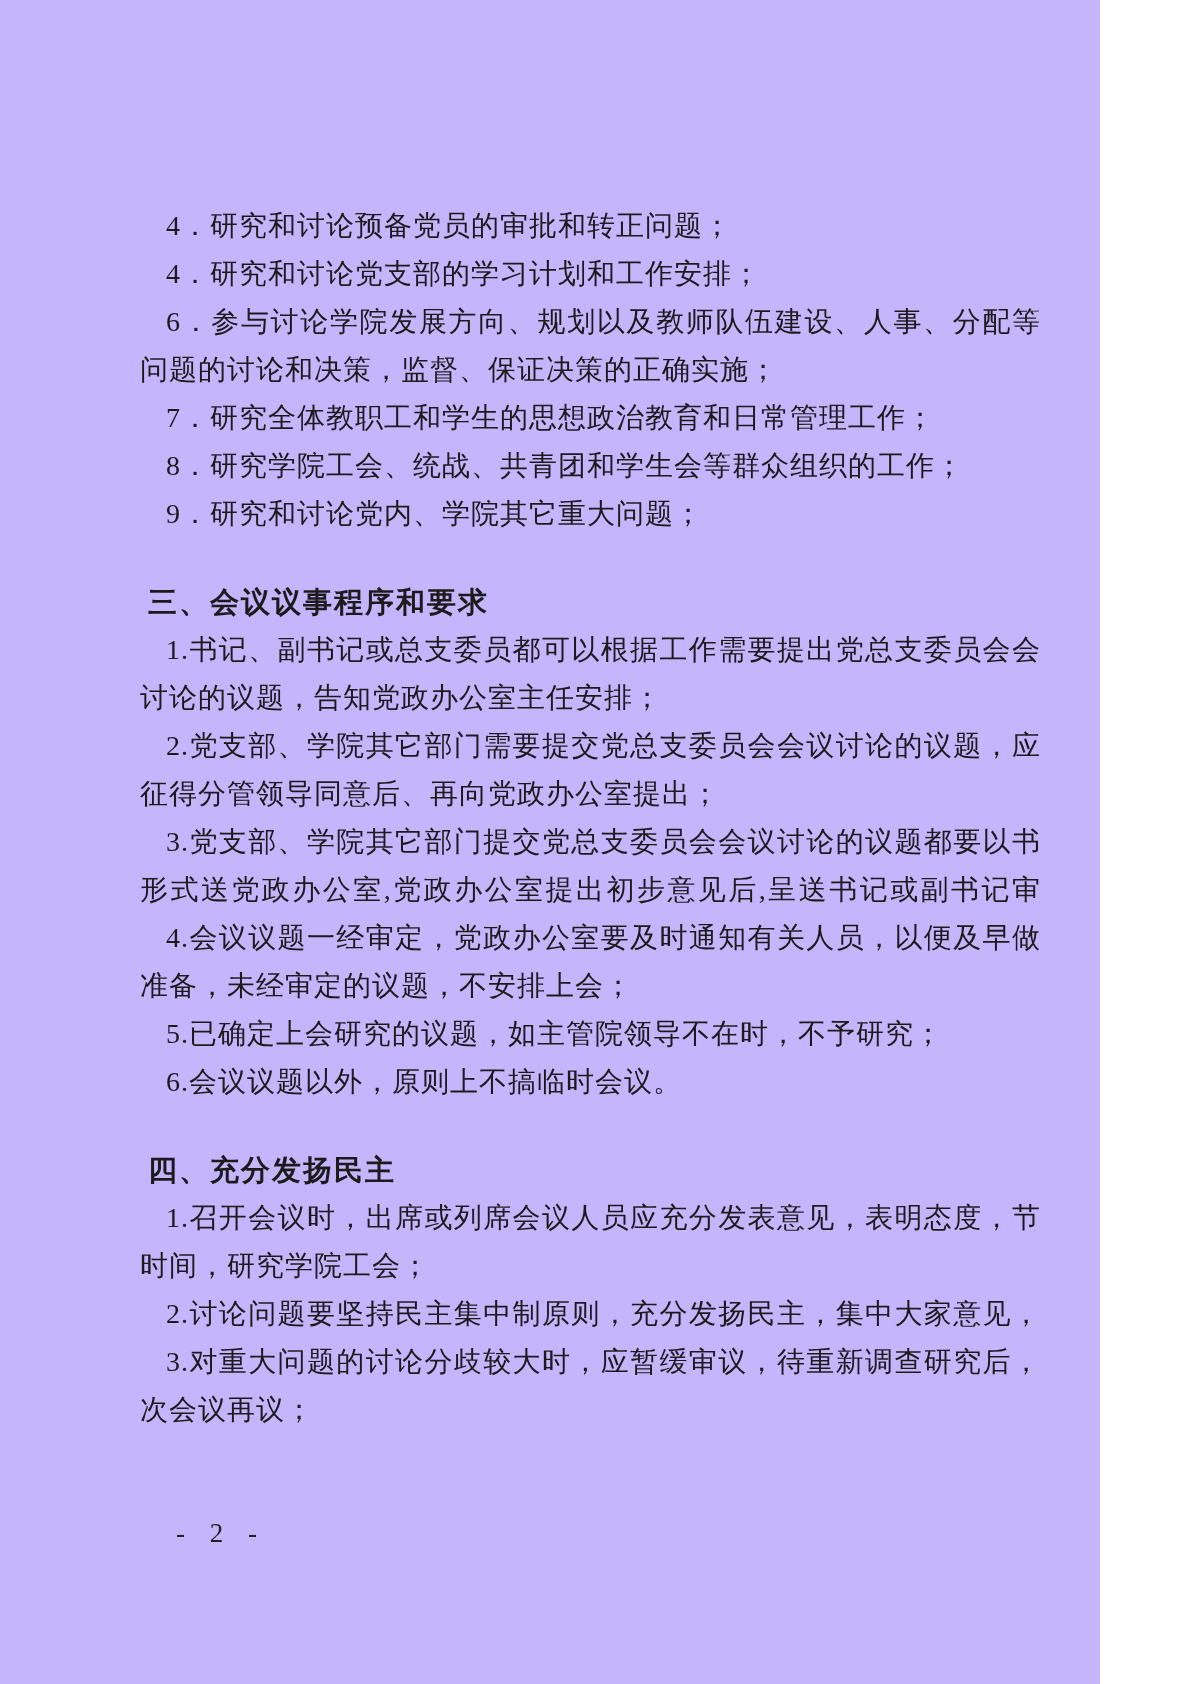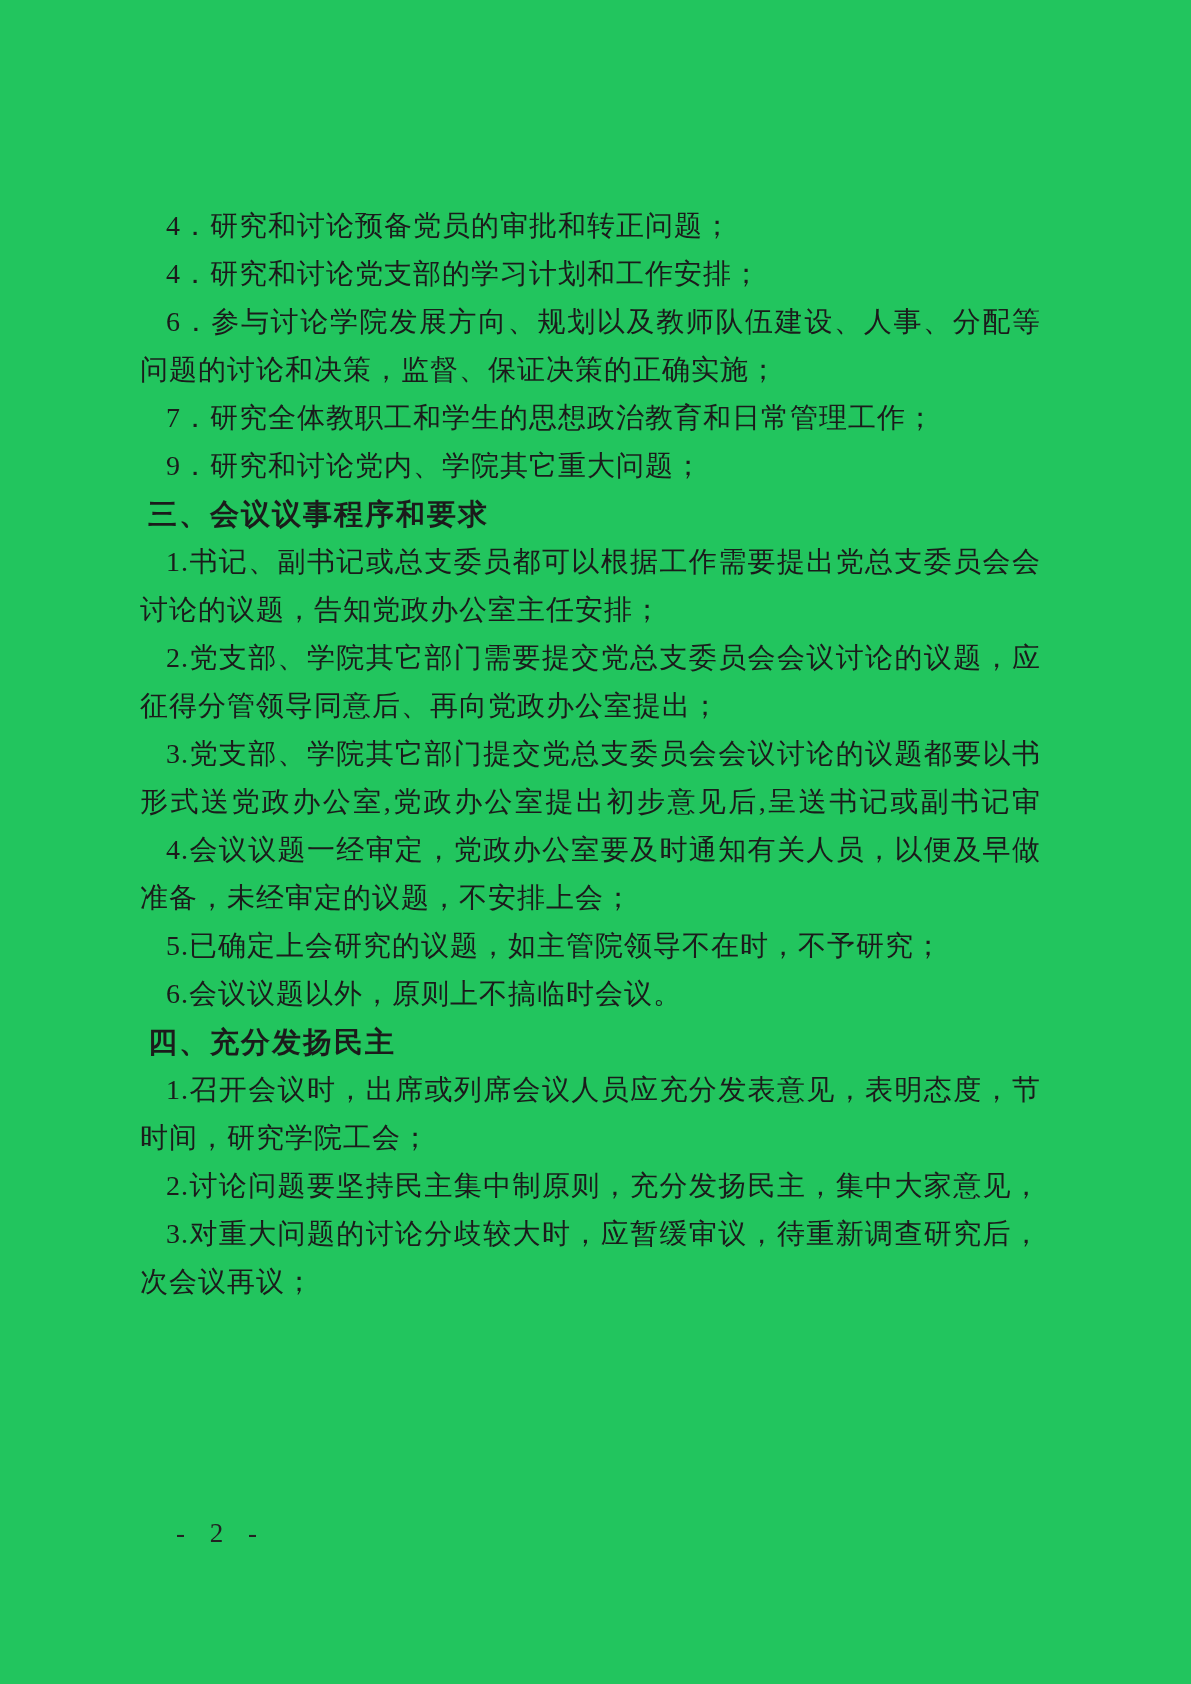--- a/index.html
+++ b/index.html
@@ -11,23 +11,23 @@
     width: 1191px;
     height: 1684px;
     position: relative;
     font-family: "Liberation Serif", "DejaVu Serif", serif;
     color: #1b1b1b;
     overflow: hidden;
   }
   .page {
     position: absolute;
     left: 0; top: 0;
-    width: 1191px;
+    width: 1100px;
     height: 1684px;
-    background: #22c55e;
+    background: #c4b5fd;
   }
   .content {
     position: absolute;
     left: 140px;
     top: 202px;
     width: 901px;
   }
   .line {
     height: 48px;
     line-height: 48px;
@@ -43,20 +43,21 @@
   }
   .line.indent {
     text-indent: 26px;
   }
   .line.heading {
     font-weight: bold;
     text-indent: 8px;
     font-family: "Liberation Sans", "DejaVu Sans", sans-serif;
     font-size: 29px;
     letter-spacing: 2px;
+    margin-top: 40px;
   }
   .page-number {
     position: absolute;
     left: 176px;
     top: 1518px;
     font-size: 27px;
     letter-spacing: 9px;
     font-family: "Liberation Serif", "DejaVu Serif", serif;
     color: #222;
   }
@@ -64,20 +65,21 @@
 </head>
 <body>
 
 <div class="page">
   <div class="content">
     <div class="line indent">4．研究和讨论预备党员的审批和转正问题；</div>
     <div class="line indent">4．研究和讨论党支部的学习计划和工作安排；</div>
     <div class="line indent justify">6．参与讨论学院发展方向、规划以及教师队伍建设、人事、分配等重大</div>
     <div class="line">问题的讨论和决策，监督、保证决策的正确实施；</div>
     <div class="line indent">7．研究全体教职工和学生的思想政治教育和日常管理工作；</div>
+    <div class="line indent">8．研究学院工会、统战、共青团和学生会等群众组织的工作；</div>
     <div class="line indent">9．研究和讨论党内、学院其它重大问题；</div>
     <div class="line heading">三、会议议事程序和要求</div>
     <div class="line indent justify">1.书记、副书记或总支委员都可以根据工作需要提出党总支委员会会议</div>
     <div class="line">讨论的议题，告知党政办公室主任安排；</div>
     <div class="line indent justify">2.党支部、学院其它部门需要提交党总支委员会会议讨论的议题，应先</div>
     <div class="line">征得分管领导同意后、再向党政办公室提出；</div>
     <div class="line indent justify">3.党支部、学院其它部门提交党总支委员会会议讨论的议题都要以书面</div>
     <div class="line justify">形式送党政办公室,党政办公室提出初步意见后,呈送书记或副书记审定；</div>
     <div class="line indent justify">4.会议议题一经审定，党政办公室要及时通知有关人员，以便及早做好</div>
     <div class="line">准备，未经审定的议题，不安排上会；</div>

